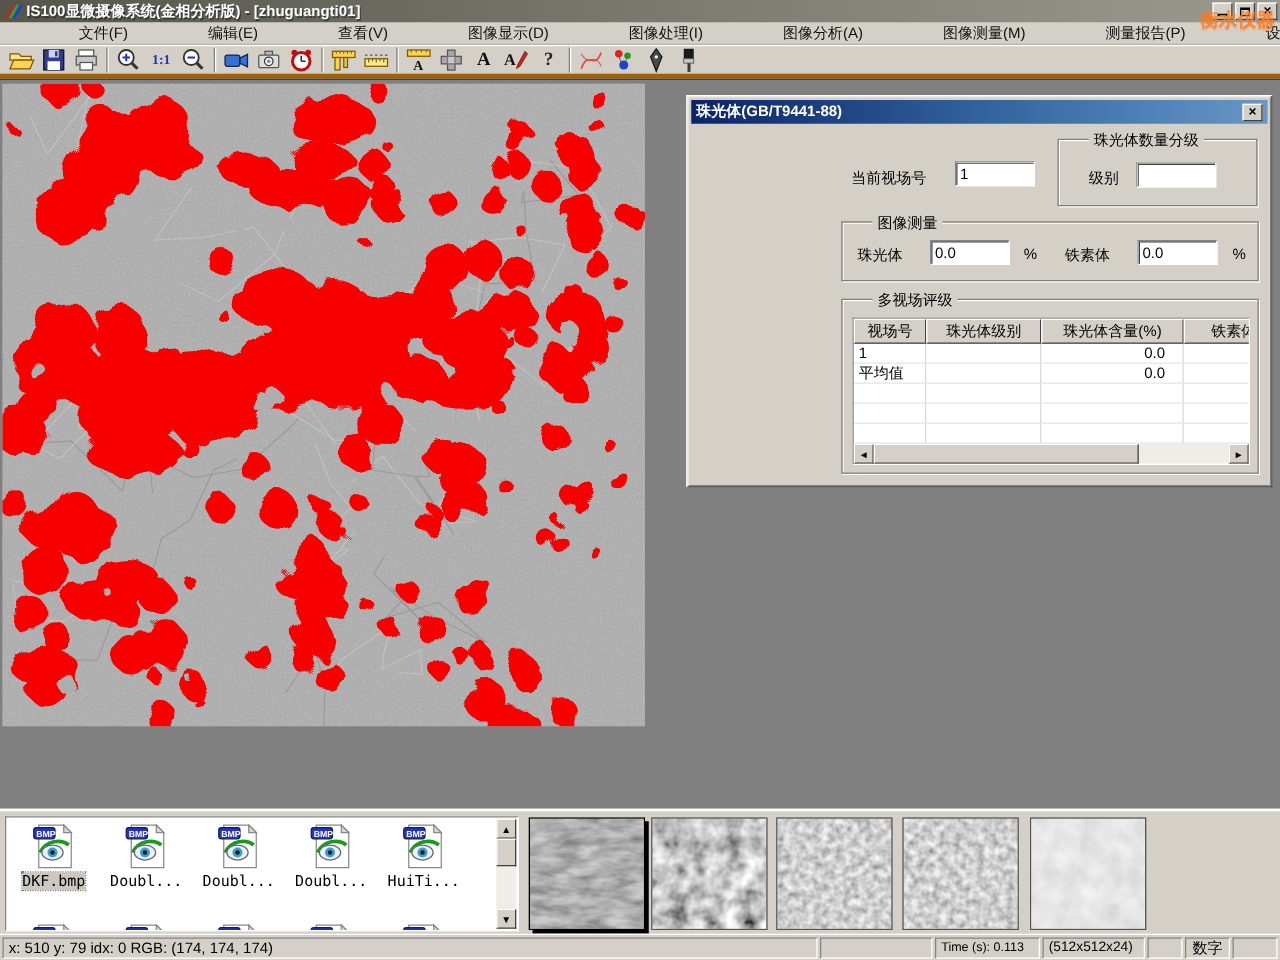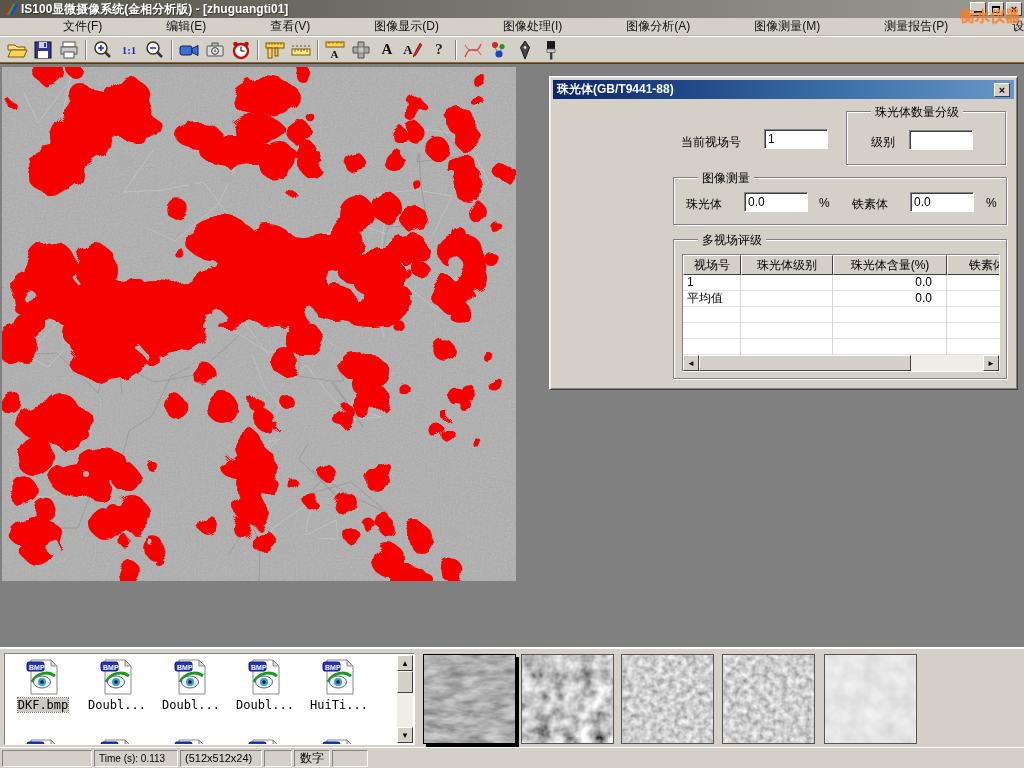--- a/index.html
+++ b/index.html
@@ -26,21 +26,21 @@
   
   #menubar { position:absolute; left:0; top:18px; width:1024px; height:18px; background:#d4d0c8;
     display:flex; align-items:center; border-bottom:1px solid #b8b4ac;gap:48px; }
   #doc-icon { width:16px; height:15px; margin:0 4px 0 3px; }
   .menu-item { padding:2px 8px; white-space:nowrap; color:#111; }
   #menubar .win-btns { margin-right:2px; }
   #menubar .winbtn { height:13px; }
 
   
   #toolbar { position:absolute; left:0; top:36px; width:1024px; height:27px; background:#d4d0c8;
-    border-top:1px solid #fff; border-bottom:1px solid #a16207; display:flex; align-items:center; padding-left:4px; }
+    border-top:1px solid #fff; border-bottom:4px solid #a16207; display:flex; align-items:center; padding-left:4px; }
   .tb-btn { width:26px; height:24px; display:flex; align-items:center; justify-content:center; }
   .tb-sep { width:2px; height:20px; margin:0 3px; border-left:1px solid #808080; border-right:1px solid #fff; }
   .tb-text { font-weight:bold; font-family:"Liberation Serif","DejaVu Serif",serif; }
 
   
   #workspace { position:absolute; left:0; top:63px; width:1024px; height:584px; background:#808080;
     border-top:1px solid #404040; }
   #micrograph { position:absolute; left:2px; top:3px; width:514px; height:514px; background:#aeaeae; }
 
   
@@ -978,20 +978,21 @@
                 <feFuncA type="linear" slope="0" intercept="1"></feFuncA>
               </feComponentTransfer>
             </filter>
           </defs>
           <rect width="91" height="88" filter="url(#tx5)"></rect>
         </svg>
       </div>
   </div>
 
   <div id="statusbar">
+    <span class="sb-pane" id="sb-pos">x: 510 y: 79 idx: 0  RGB: (174, 174, 174)</span>
     <span class="sb-pane" style="width:90px;"></span>
     <span class="sb-pane" style="width:84px;font-size:10px;">Time (s): 0.113</span>
     <span class="sb-pane" style="width:82px;font-size:11px;">(512x512x24)</span>
     <span class="sb-pane" style="width:28px;"></span>
     <span class="sb-pane" style="width:36px;justify-content:center;">数字</span>
     <span class="sb-pane" style="width:36px;"></span>
   </div>
 
 </div>
 

